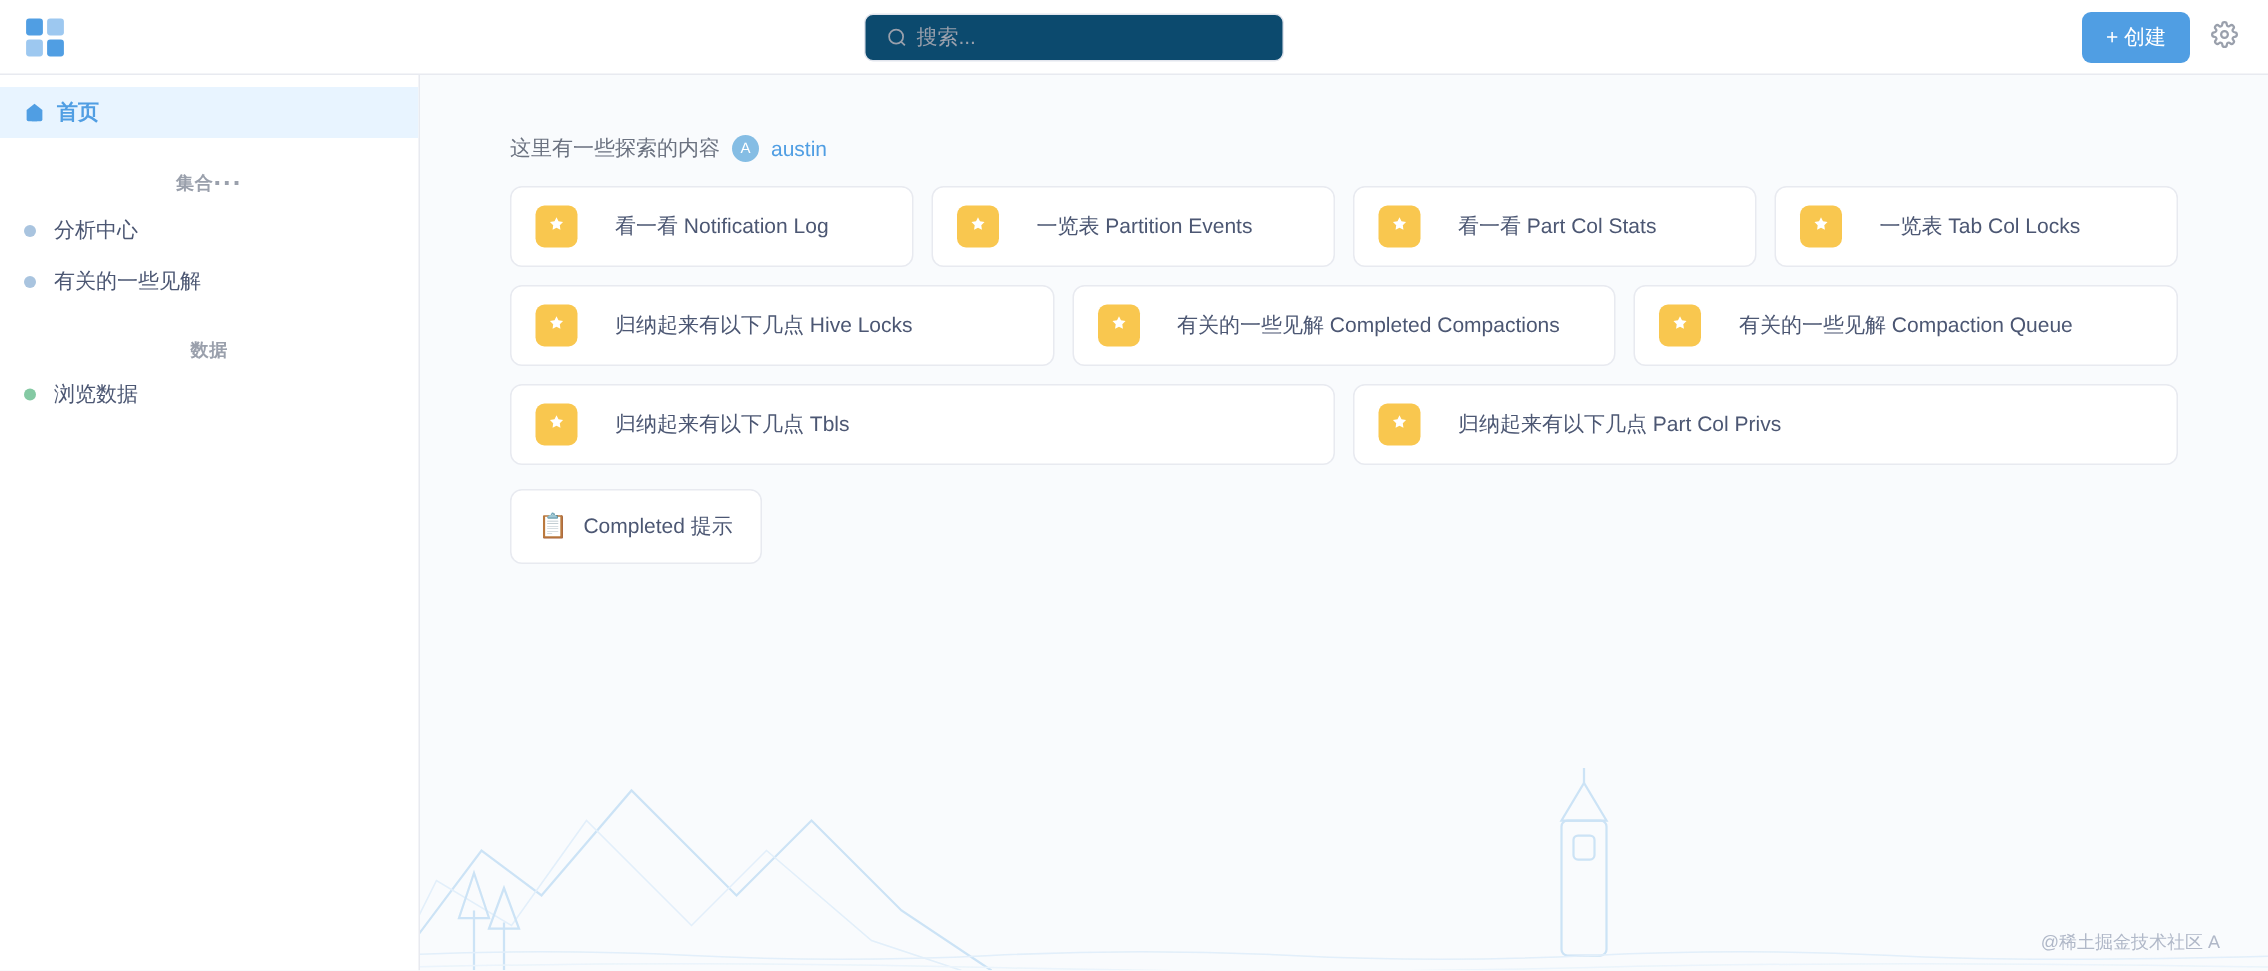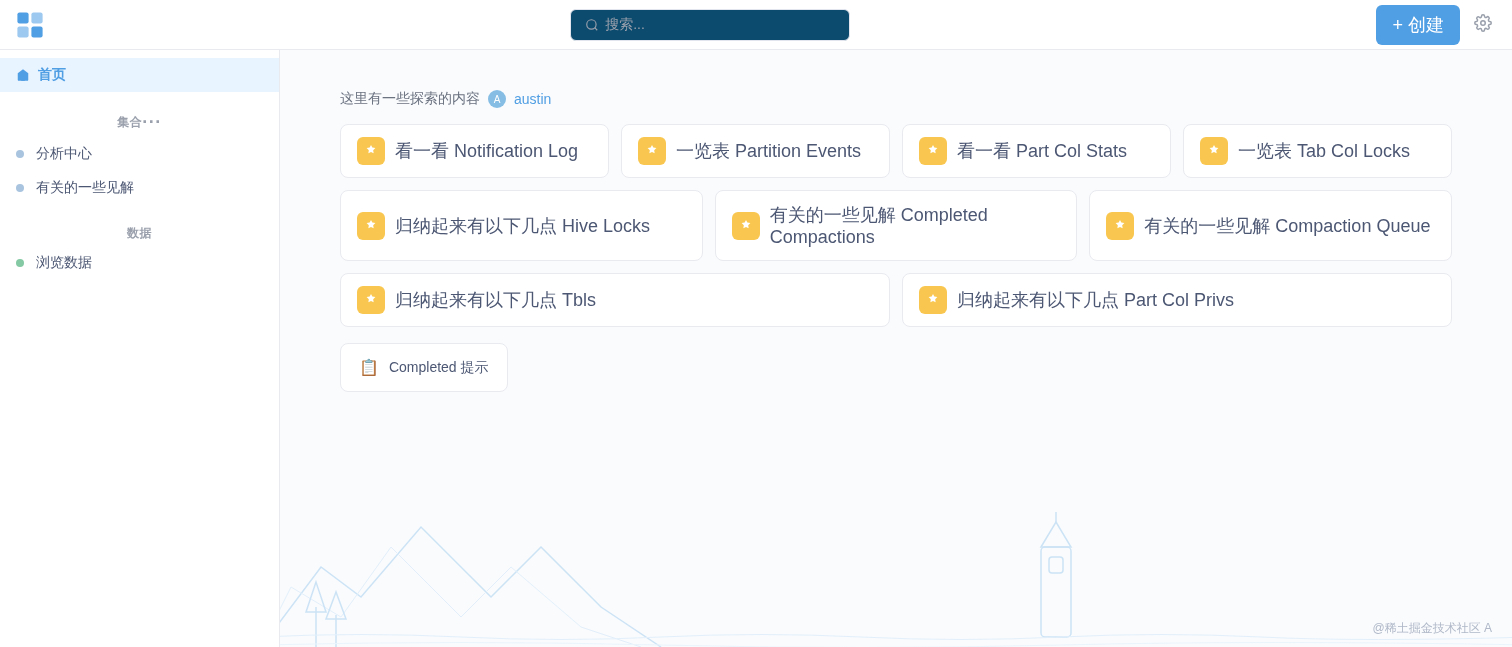--- a/index.html
+++ b/index.html
@@ -17,21 +17,21 @@
     .navbar-center { display: flex; align-items: center; flex: 1; justify-content: center; }
     .search-bar {
       display: flex; align-items: center; gap: 6px;
       background: #0c4a6e; border: 1px solid #e2e5ed; border-radius: 6px;
       padding: 6px 14px; color: #9aa0ac; font-size: 14px; cursor: pointer; min-width: 280px;
     }
     .search-bar svg { color: #9aa0ac; }
     .navbar-right { display: flex; align-items: center; gap: 10px; }
     .create-btn {
       background: #509ee3; color: #fff; border: none; border-radius: 6px;
-      padding: 8px 16px; font-size: 18px; font-weight: 500; cursor: pointer;
+      padding: 8px 16px; font-size: 14px; font-weight: 500; cursor: pointer;
       display: flex; align-items: center; gap: 6px;
     }
     .settings-btn { background: none; border: none; cursor: pointer; color: #9aa0ac; padding: 4px; }
 
     
     .layout { display: flex; flex: 1; overflow: hidden; }
 
     
     .sidebar {
       width: 280px; background: #fff; border-right: 1px solid #e8eaf0;
@@ -72,43 +72,43 @@
       font-size: 14px; color: #6b7280; margin-bottom: 16px;
     }
     .section-title a { color: #509ee3; text-decoration: none; }
     .user-icon-sm { width: 18px; height: 18px; background: #85bde4; border-radius: 50%; display: inline-flex; align-items: center; justify-content: center; font-size: 10px; color: #fff; }
 
     
     .card-grid { display: flex; flex-direction: column; gap: 12px; }
     .card-row { display: flex; gap: 12px; flex-wrap: wrap; }
 
     .suggestion-card {
-      display: flex; align-items: center; gap: 10px;
+      display: flex; align-items: center; gap: 25px;
       background: #fff; border: 1px solid #e8eaf0; border-radius: 8px;
       padding: 12px 16px; cursor: pointer; flex: 1; min-width: 200px;
-      transition: box-shadow 0.15s; font-size: 18px; color: #4c5773;
+      transition: box-shadow 0.15s; font-size: 14px; color: #4c5773;
     }
     .card-icon {
       width: 28px; height: 28px; background: #f9c74f; border-radius: 6px;
       display: flex; align-items: center; justify-content: center; font-size: 14px; flex-shrink: 0; color: #fff; font-weight: bold;
     }
     .card-icon svg { width: 14px; height: 14px; fill: #fff; }
 
     
     .hint-card {
       display: flex; align-items: center; gap: 10px;
       background: #fff; border: 1px solid #e8eaf0; border-radius: 8px;
       padding: 14px 18px; cursor: pointer; width: fit-content;
       font-size: 14px; color: #4c5773; margin-top: 4px;
     }
     .hint-icon { font-size: 16px; }
 
     
     .watermark {
-      position: absolute; bottom: 10px; right: 20px;
+      position: absolute; bottom: 10px; right: 32px;
       font-size: 12px; color: #b0b8c8;
     }
 
     
     .bg-illustration {
       position: absolute; bottom: 0; left: 0; right: 0; height: 180px;
       overflow: hidden; pointer-events: none; opacity: 0.35;
     }
     .bg-illustration svg { width: 100%; height: 100%; }
   </style>

